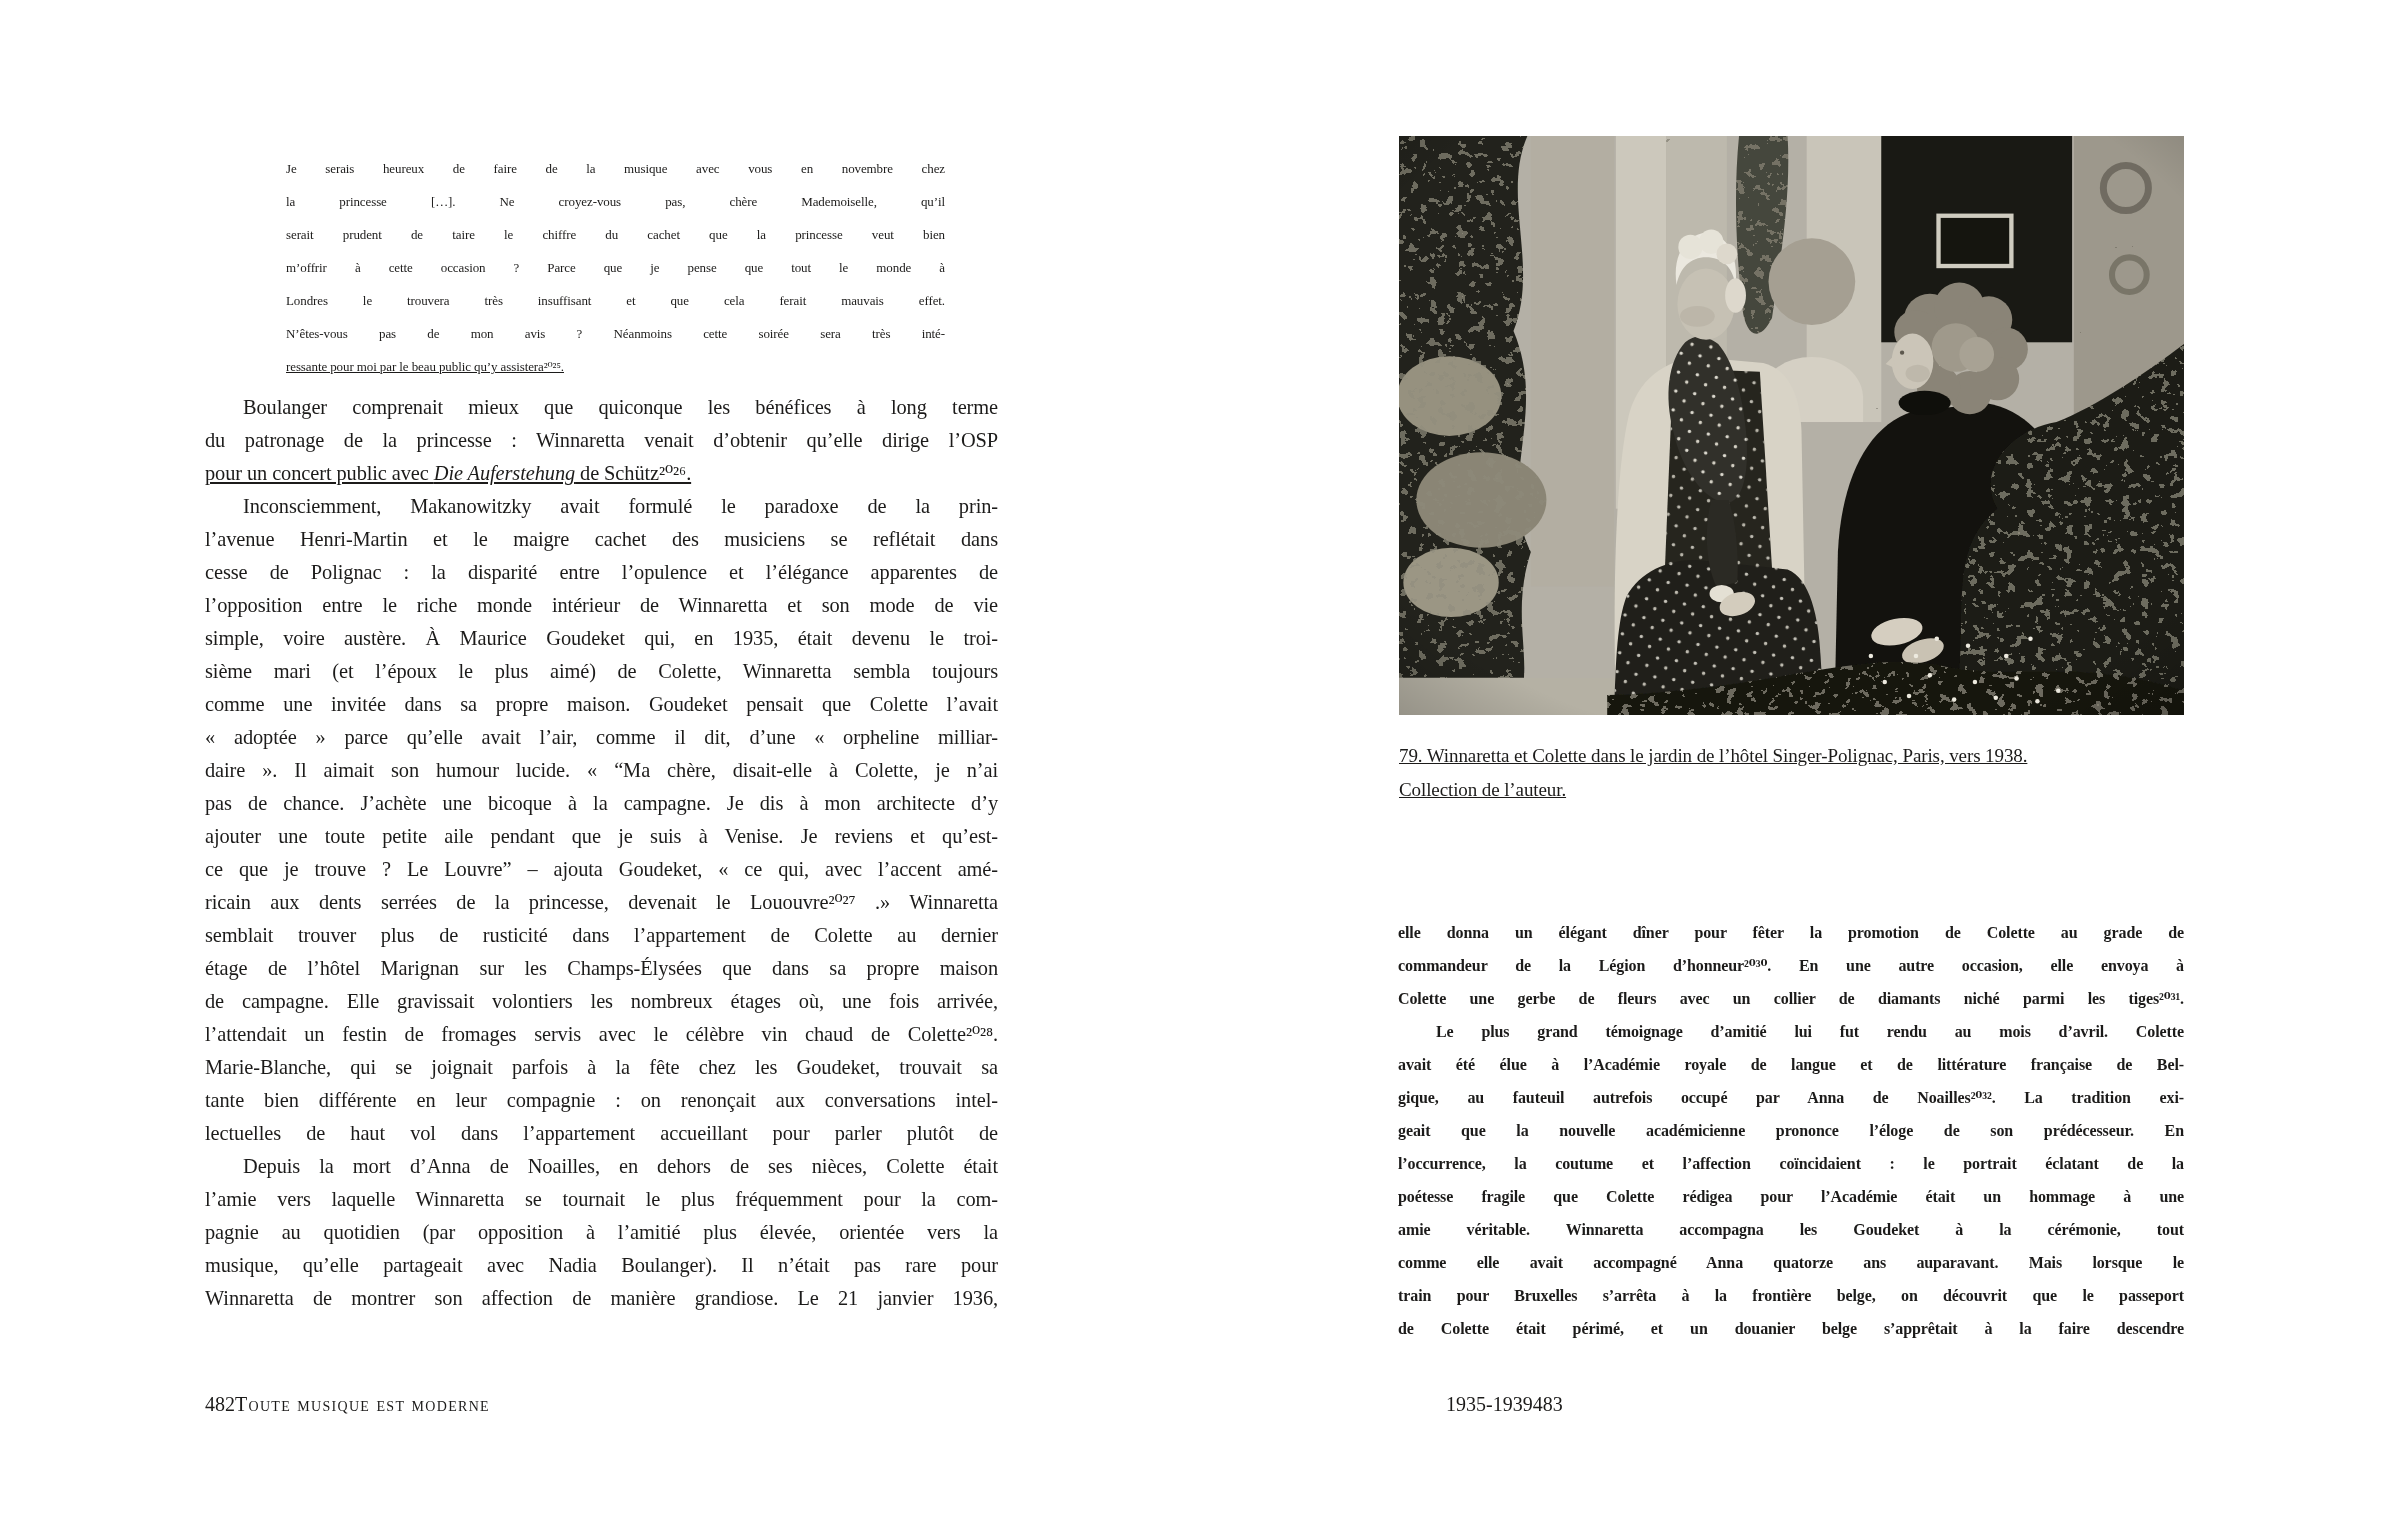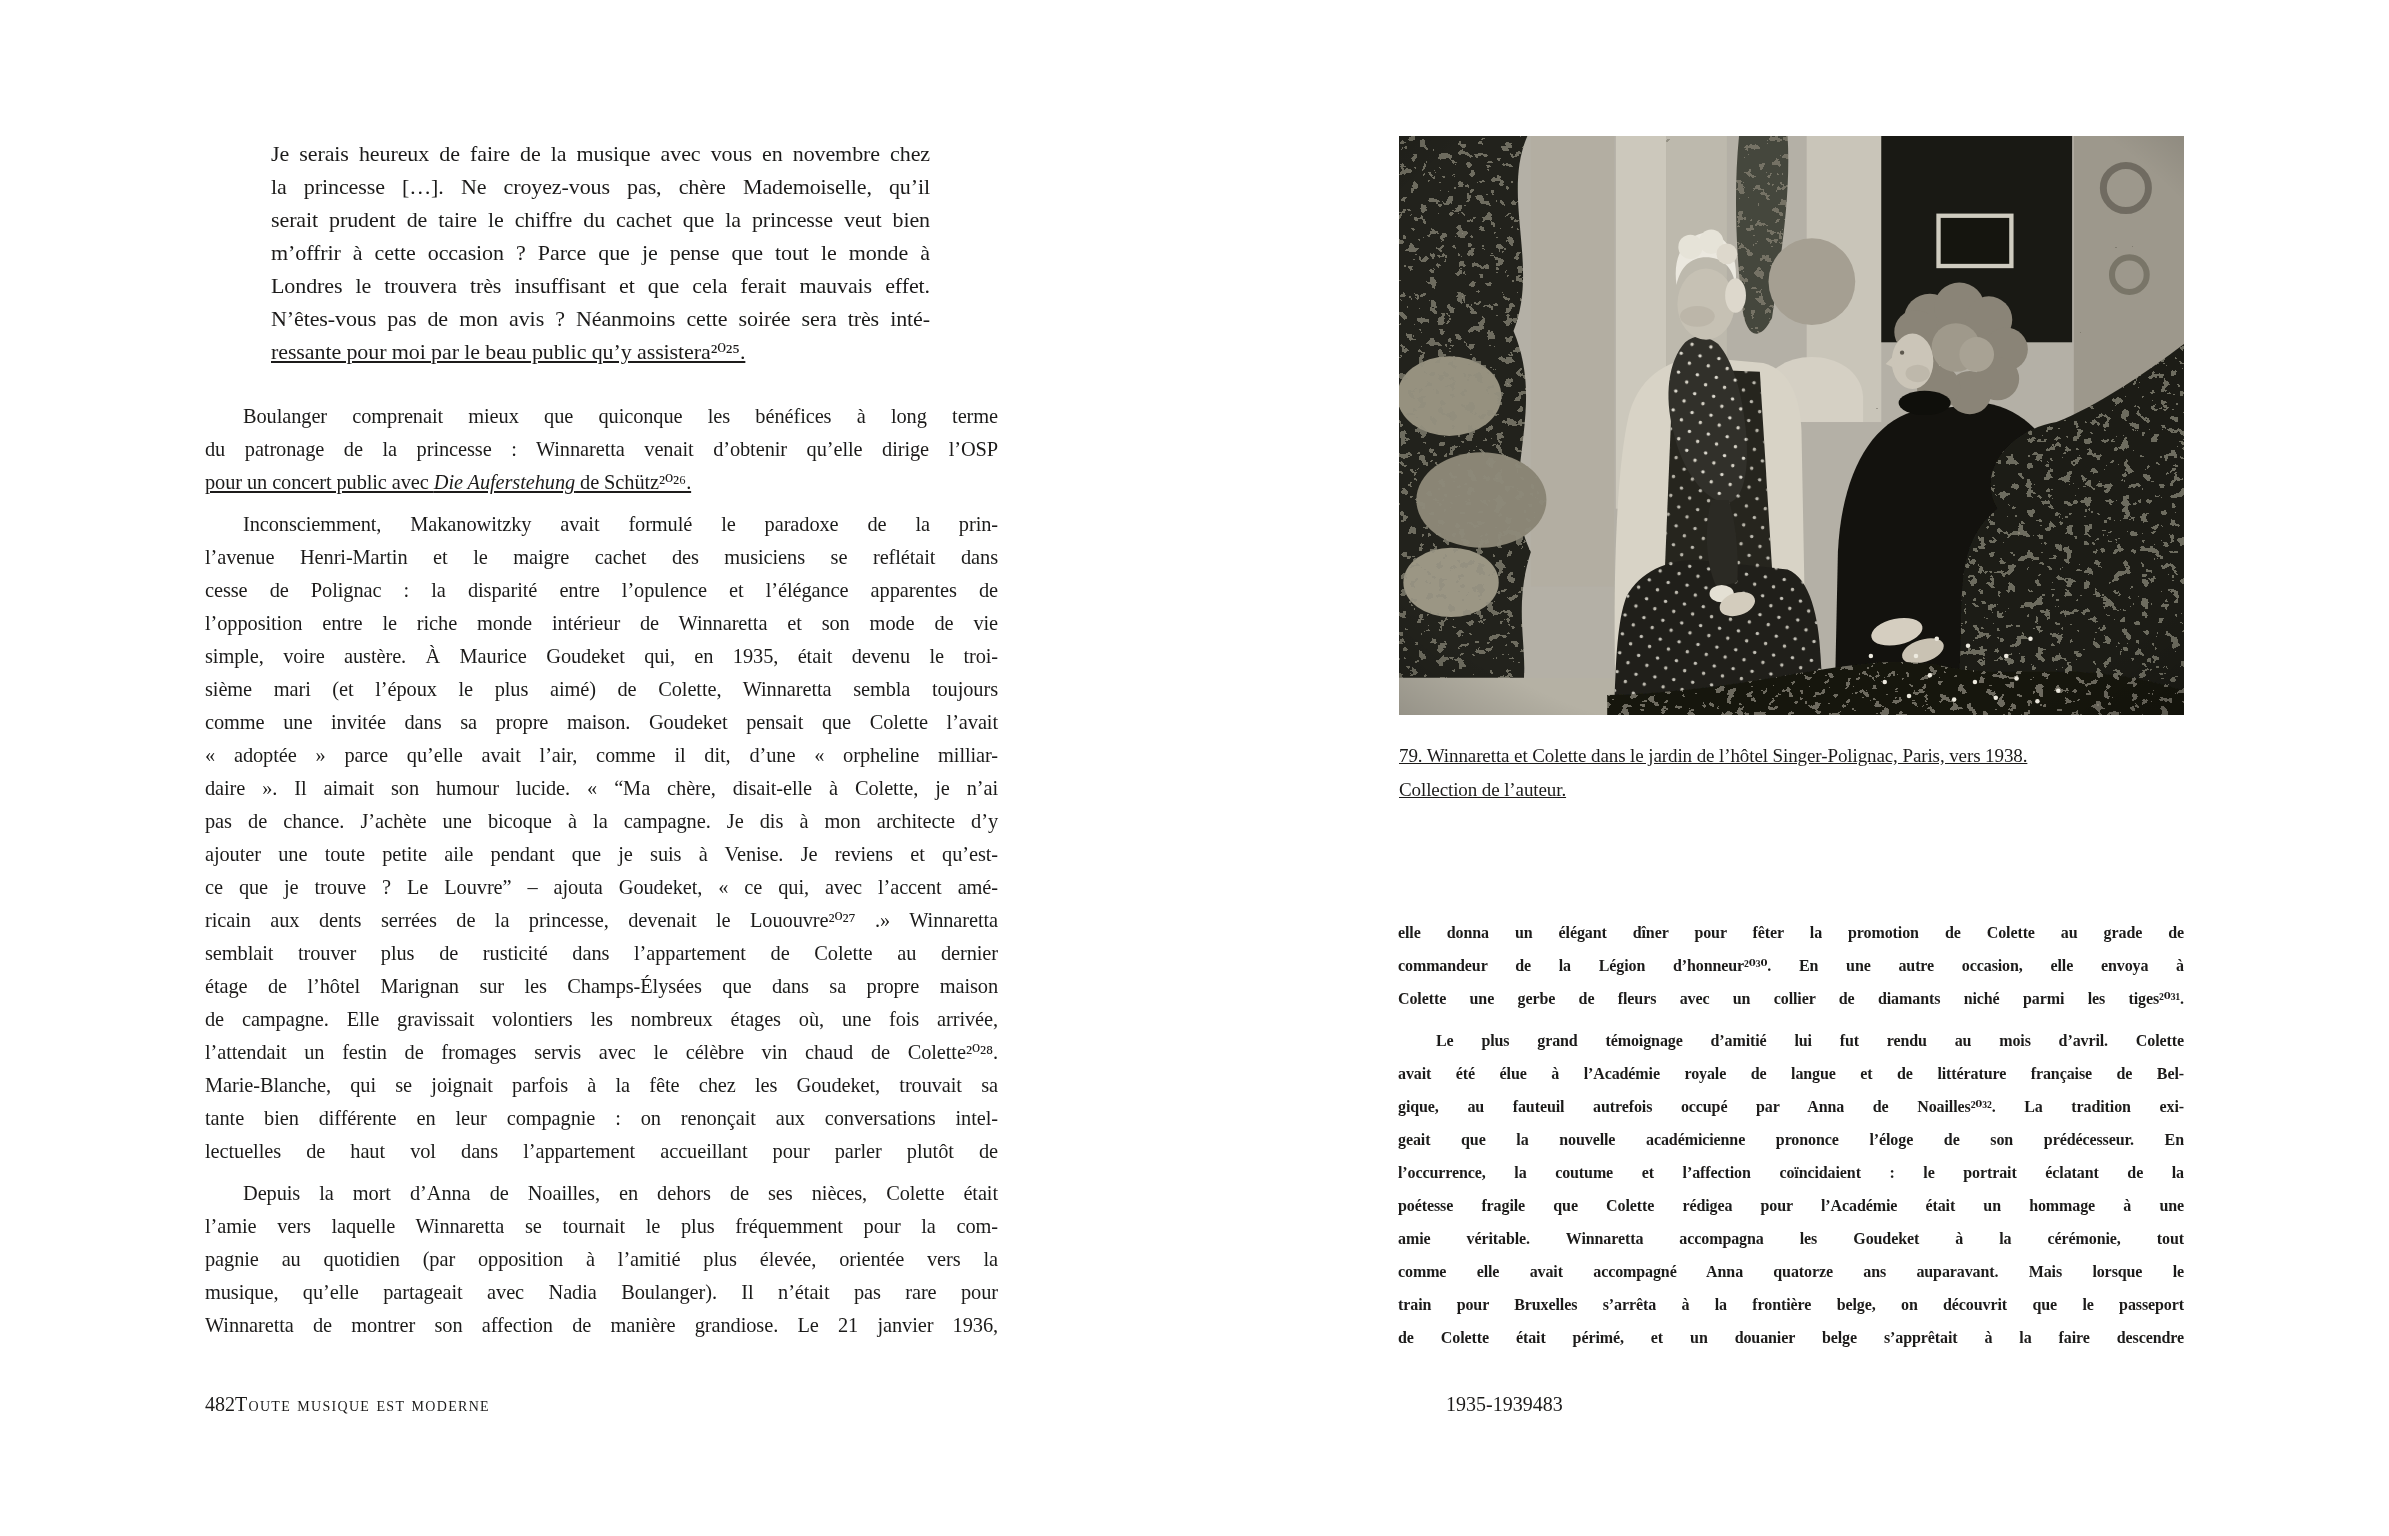--- a/index.html
+++ b/index.html
@@ -12,26 +12,26 @@
   .spread{position:relative;width:2389px;height:1536px;background:#ffffff;}
 
   
   .line{
     text-align:justify;
     text-align-last:justify;
     letter-spacing:-0.1px;
     white-space:normal;
   }
   .line.end{text-align-last:left;text-decoration:underline;}
-  .line.ind{text-indent:38px;margin-top:9px;}
+  .line.ind{text-indent:38px;}
 
   
   .quote{
     position:absolute;left:271px;top:137px;width:659px;
-    font-size:22px;line-height:33px;margin:0;
+    font-size:13px;line-height:33px;margin:15px;
   }
   .body-left{
     position:absolute;left:205px;top:391px;width:793px;
     font-size:20.4px;line-height:33px;
   }
 
   
   .photo{
     position:absolute;left:1399px;top:136px;width:785px;height:579px;margin:0;
     overflow:hidden;background:#b4b0a6;

